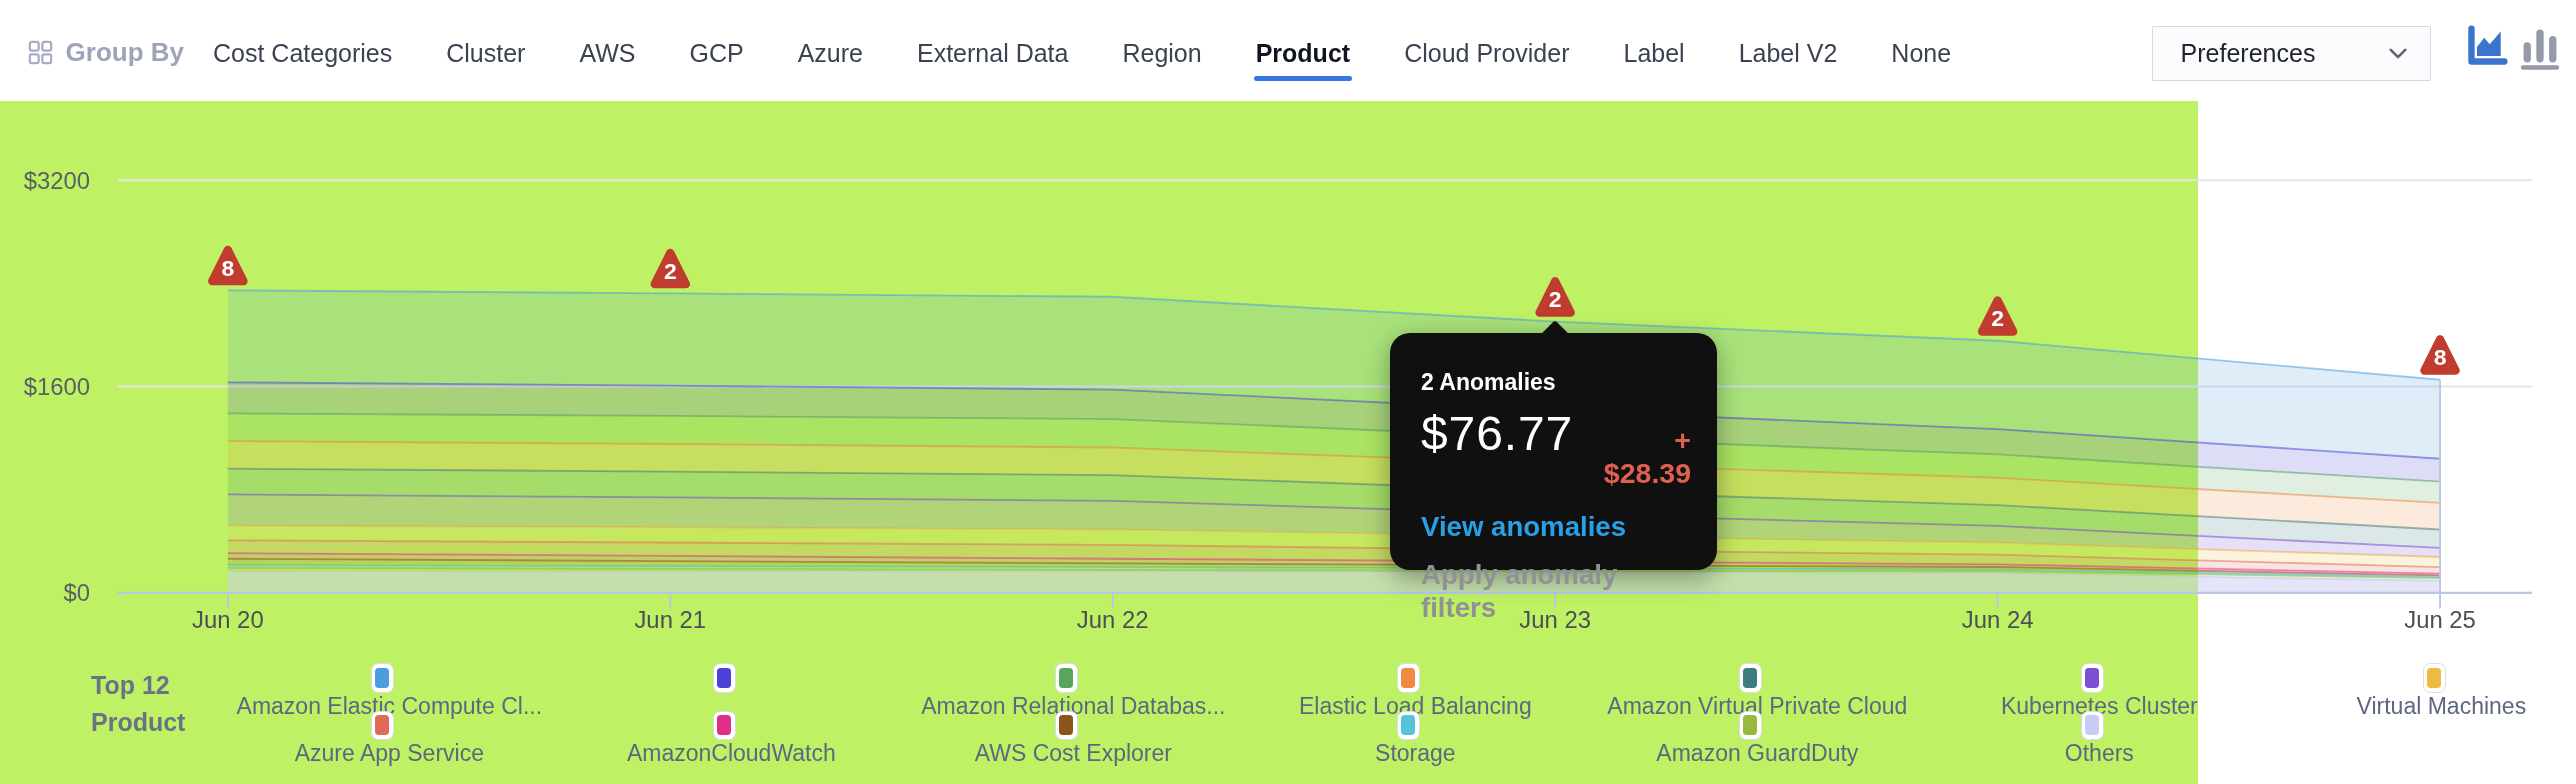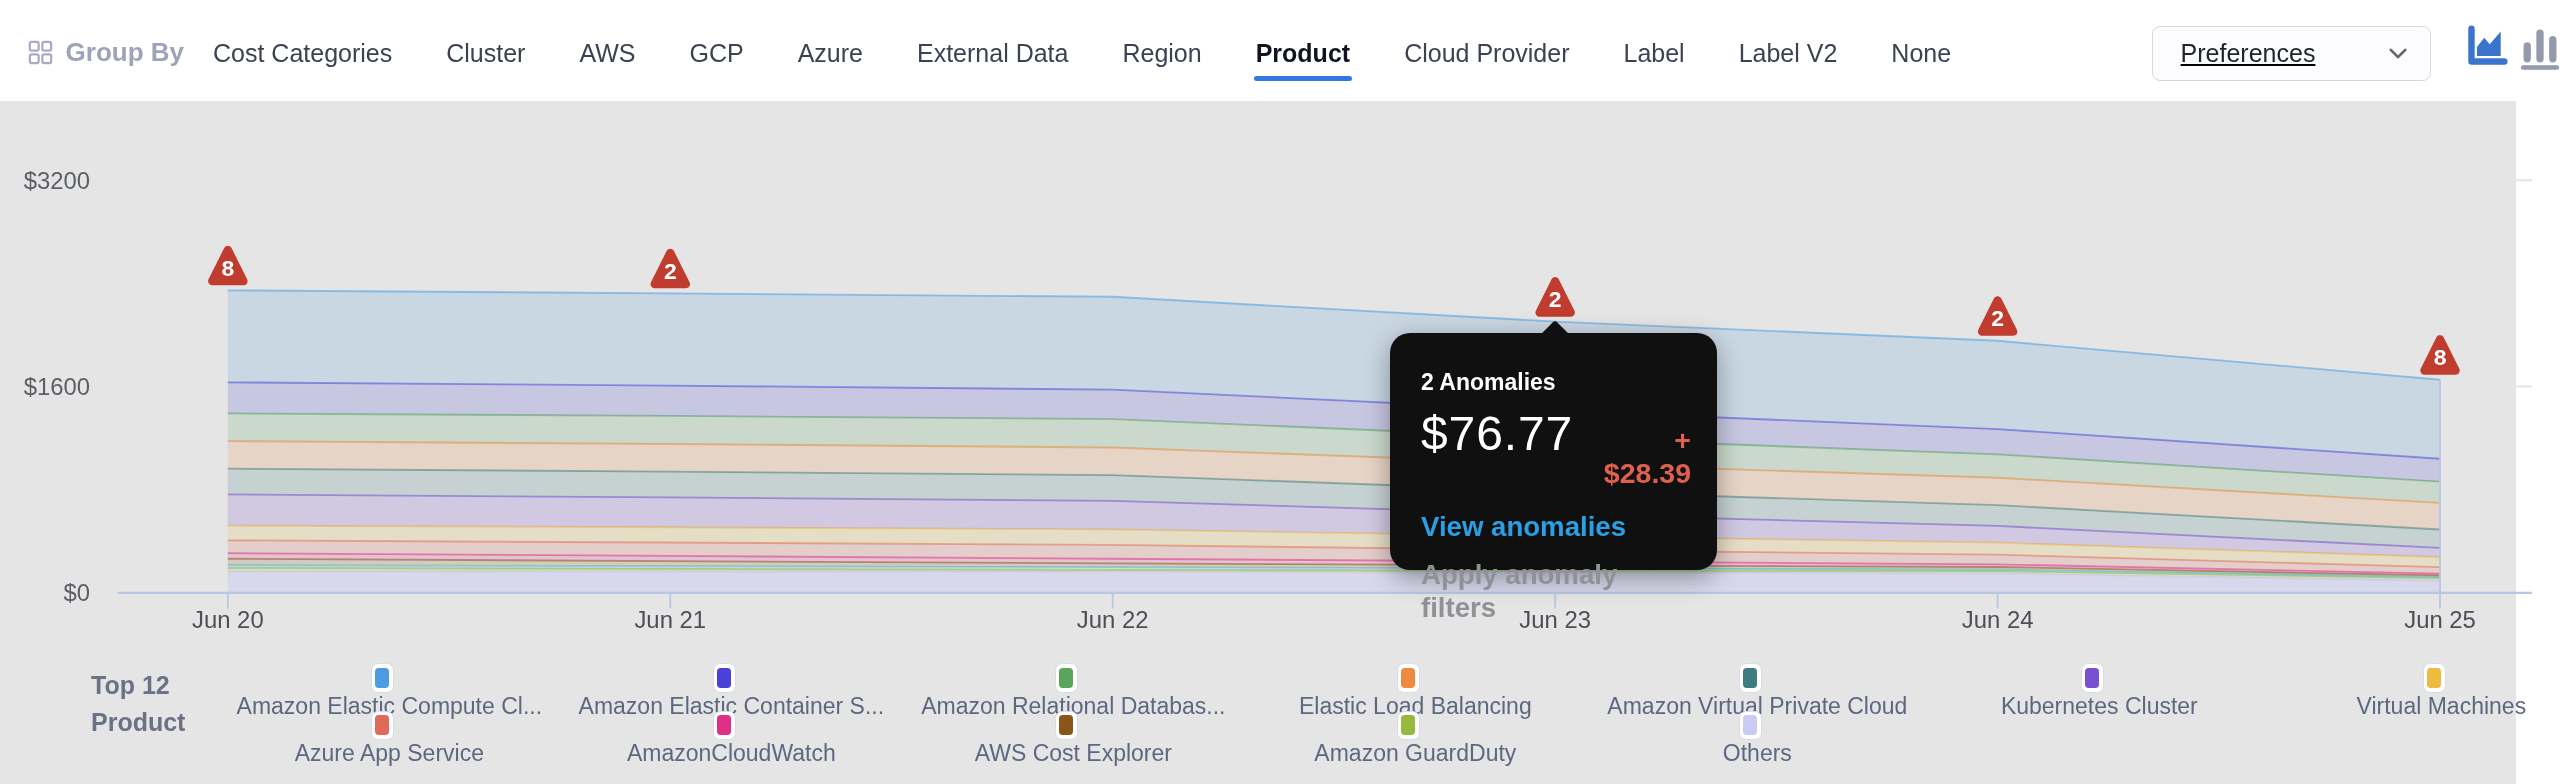--- a/index.html
+++ b/index.html
@@ -1,31 +1,31 @@
 <!DOCTYPE html>
 <html style="font-size:14.7px"><head>
 <meta charset="utf-8">
 <style>
   html,body{margin:0;padding:0;}
   body{width:2576px;height:785px;overflow:hidden;background:#ffffff;
        font-family:"Liberation Sans",sans-serif;-webkit-font-smoothing:antialiased;}
-  .app{position:relative;width:2516px;height:785px;background:#e5e5e5;}
+  .app{position:relative;width:2198px;height:785px;background:#bef264;}
 
   
   .header{position:absolute;left:0;top:0;width:2576px;height:101px;background:#fff;}
   .groupby{position:absolute;left:27.6px;top:37px;display:flex;align-items:center;gap:13px;}
   .groupby-label{font-size:26px;font-weight:600;color:#9da3b8;}
   .tabs{position:absolute;left:213px;top:26px;display:flex;align-items:center;gap:54px;height:55px;}
   .tab{position:relative;font-size:25px;font-weight:500;color:#3b4252;cursor:pointer;white-space:nowrap;}
   .tab.selected{font-weight:700;color:#0f1420;}
   .tab.selected::after{content:"";position:absolute;left:-1.8px;right:-1.8px;bottom:-13px;height:5.5px;
        background:#3577e0;border-radius:2.8px;}
   .prefs{position:absolute;left:2152px;top:26px;width:279px;height:55px;border:1.8px solid #d6d9e2;
-       border-radius:8px;background:#fcfcfe;display:flex;align-items:center;justify-content:space-between;
-       padding:0 22px 0 27.6px;box-sizing:border-box;cursor:pointer;text-decoration:underline;}
+       border-radius:1px;background:#fcfcfe;display:flex;align-items:center;justify-content:space-between;
+       padding:0 22px 0 27.6px;box-sizing:border-box;cursor:pointer;}
   .prefs-label{font-size:25px;font-weight:500;color:#20262f;}
   .charttype{position:absolute;top:22px;width:42px;height:48px;display:flex;align-items:center;
        justify-content:center;cursor:pointer;}
   .charttype.area{left:2466px;}
   .charttype.bar{left:2519px;}
 
   
   .chart-wrap{position:absolute;left:0;top:101px;width:2576px;height:551px;}
   #chart-svg{position:absolute;left:0;top:-101px;width:2576px;height:785px;}
   svg text{font-family:"Liberation Sans",sans-serif;}
@@ -197,21 +197,20 @@
       <div class="legend-item">
         <span class="chip">
           <span class="chip-fill" style="background: rgb(75, 156, 224);"></span>
         </span>
         <span class="legend-label">Amazon Elastic Compute Cl...</span>
       </div>
       <div class="legend-item">
         <span class="chip">
           <span class="chip-fill" style="background: rgb(74, 65, 214);"></span>
         </span>
-        <span class="legend-label">Amazon Elastic Container S...</span>
       </div>
       <div class="legend-item">
         <span class="chip">
           <span class="chip-fill" style="background: rgb(90, 165, 92);"></span>
         </span>
         <span class="legend-label">Amazon Relational Databas...</span>
       </div>
       <div class="legend-item">
         <span class="chip">
           <span class="chip-fill" style="background: rgb(238, 139, 64);"></span>
@@ -249,20 +248,26 @@
         <span class="legend-label">AmazonCloudWatch</span>
       </div>
       <div class="legend-item">
         <span class="chip">
           <span class="chip-fill" style="background: rgb(138, 85, 25);"></span>
         </span>
         <span class="legend-label">AWS Cost Explorer</span>
       </div>
       <div class="legend-item">
         <span class="chip">
+          <span class="chip-fill" style="background: rgb(85, 196, 217);"></span>
+        </span>
+        <span class="legend-label">Storage</span>
+      </div>
+      <div class="legend-item">
+        <span class="chip">
           <span class="chip-fill" style="background: rgb(150, 185, 62);"></span>
         </span>
         <span class="legend-label">Amazon GuardDuty</span>
       </div>
       <div class="legend-item">
         <span class="chip">
           <span class="chip-fill" style="background: rgb(201, 203, 242);"></span>
         </span>
         <span class="legend-label">Others</span>
       </div>

